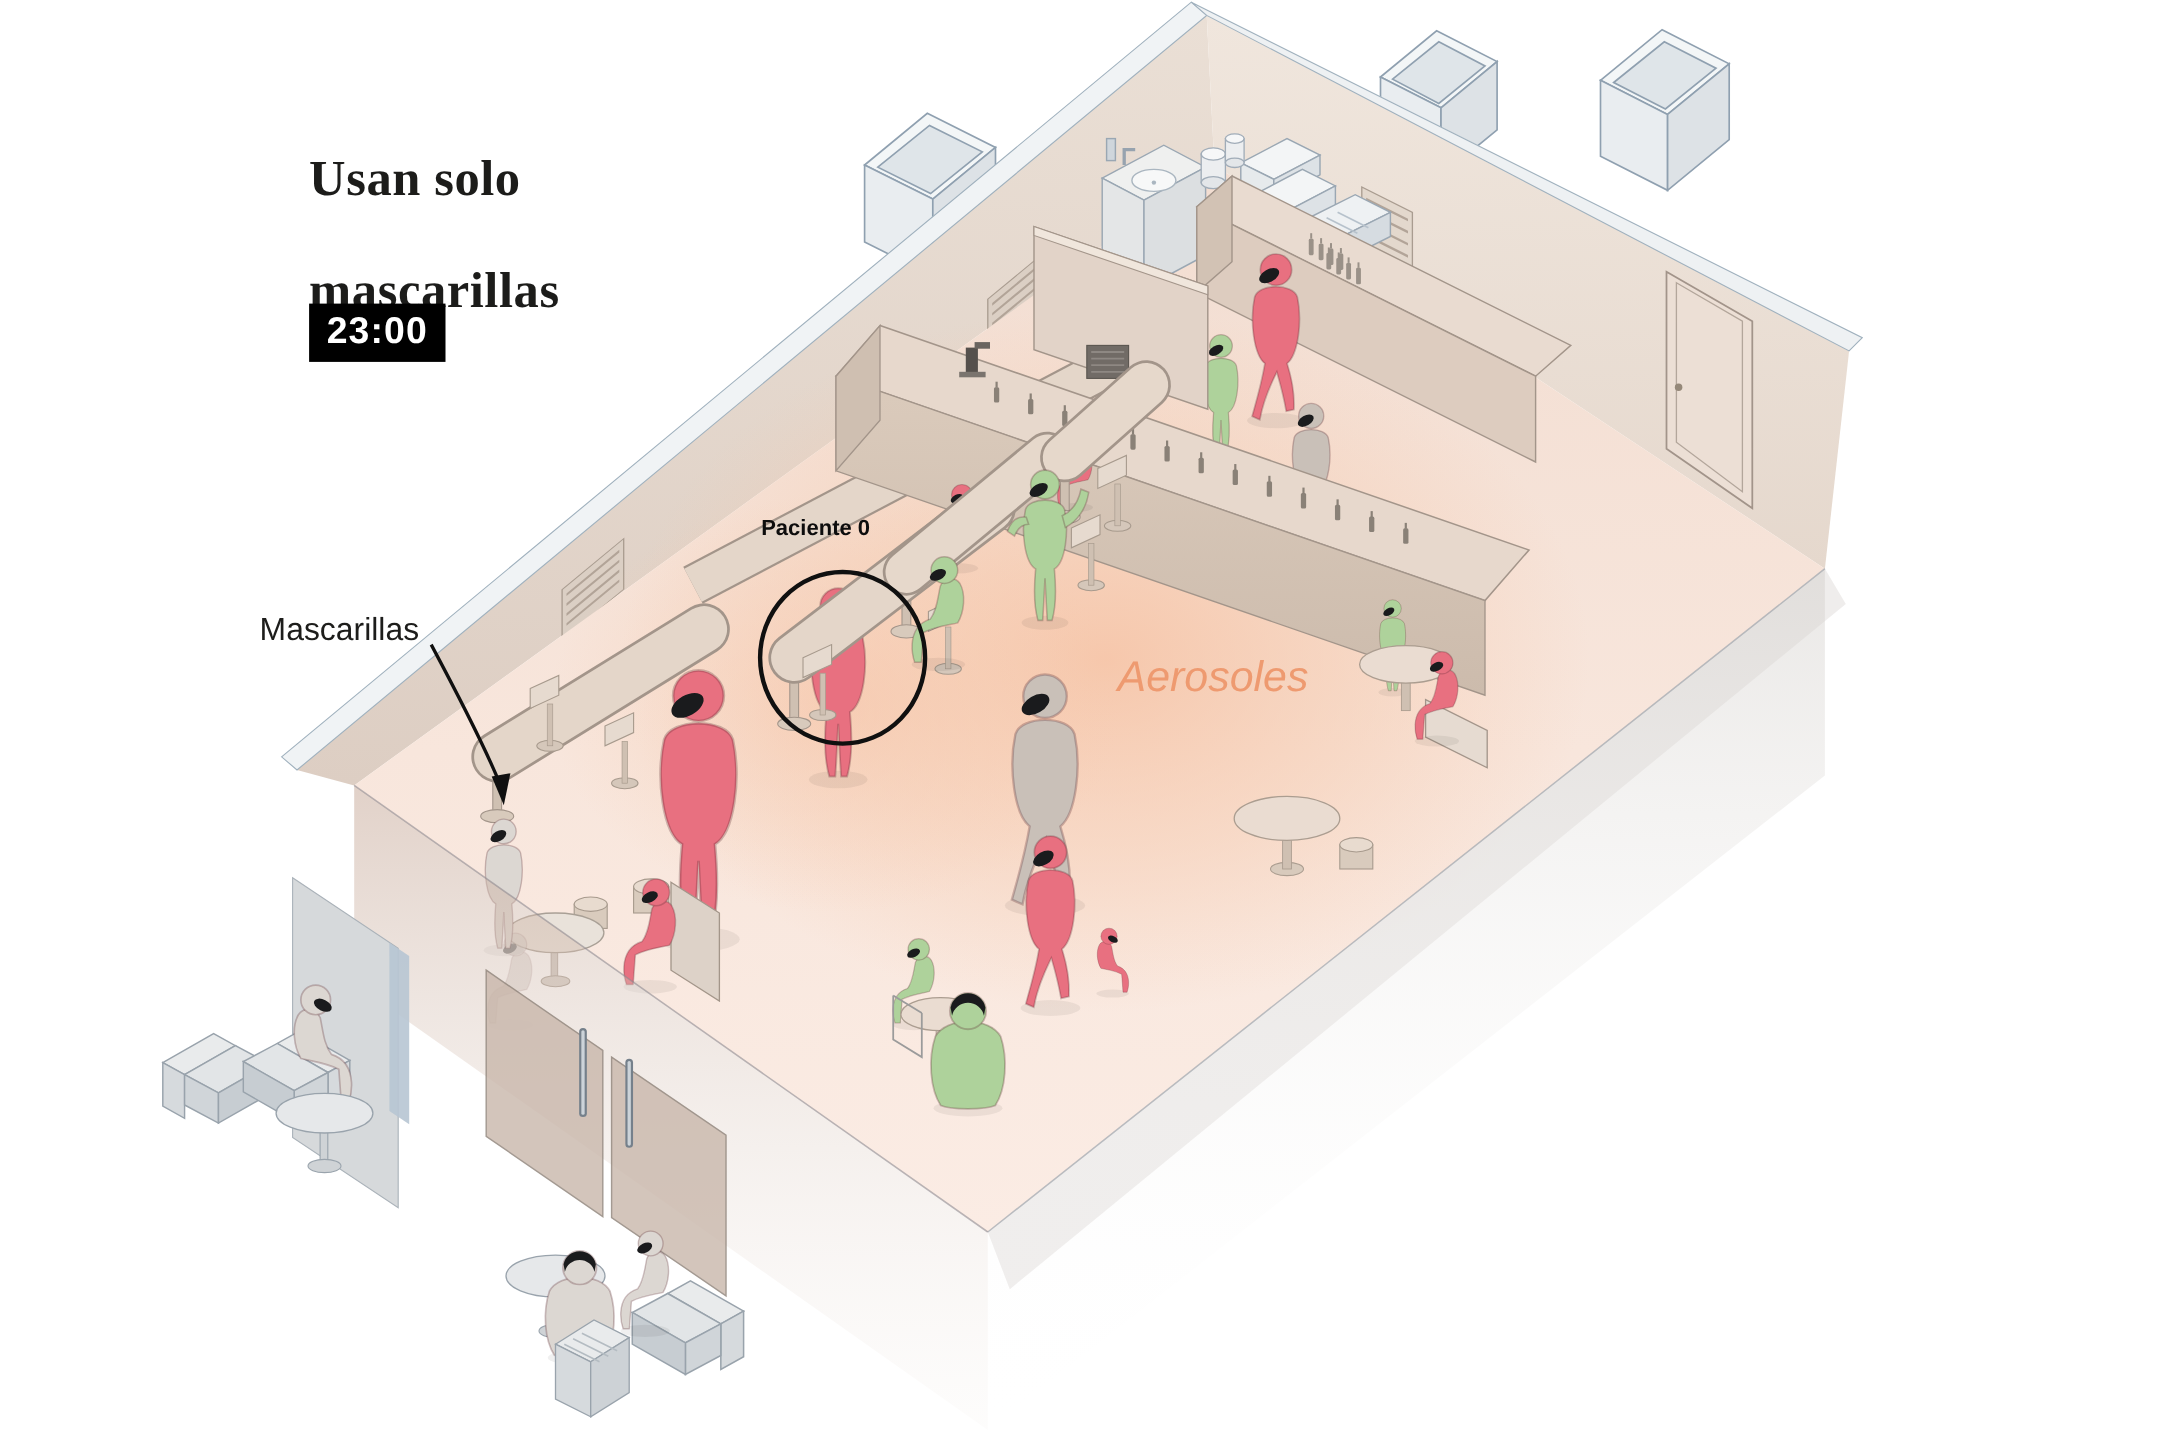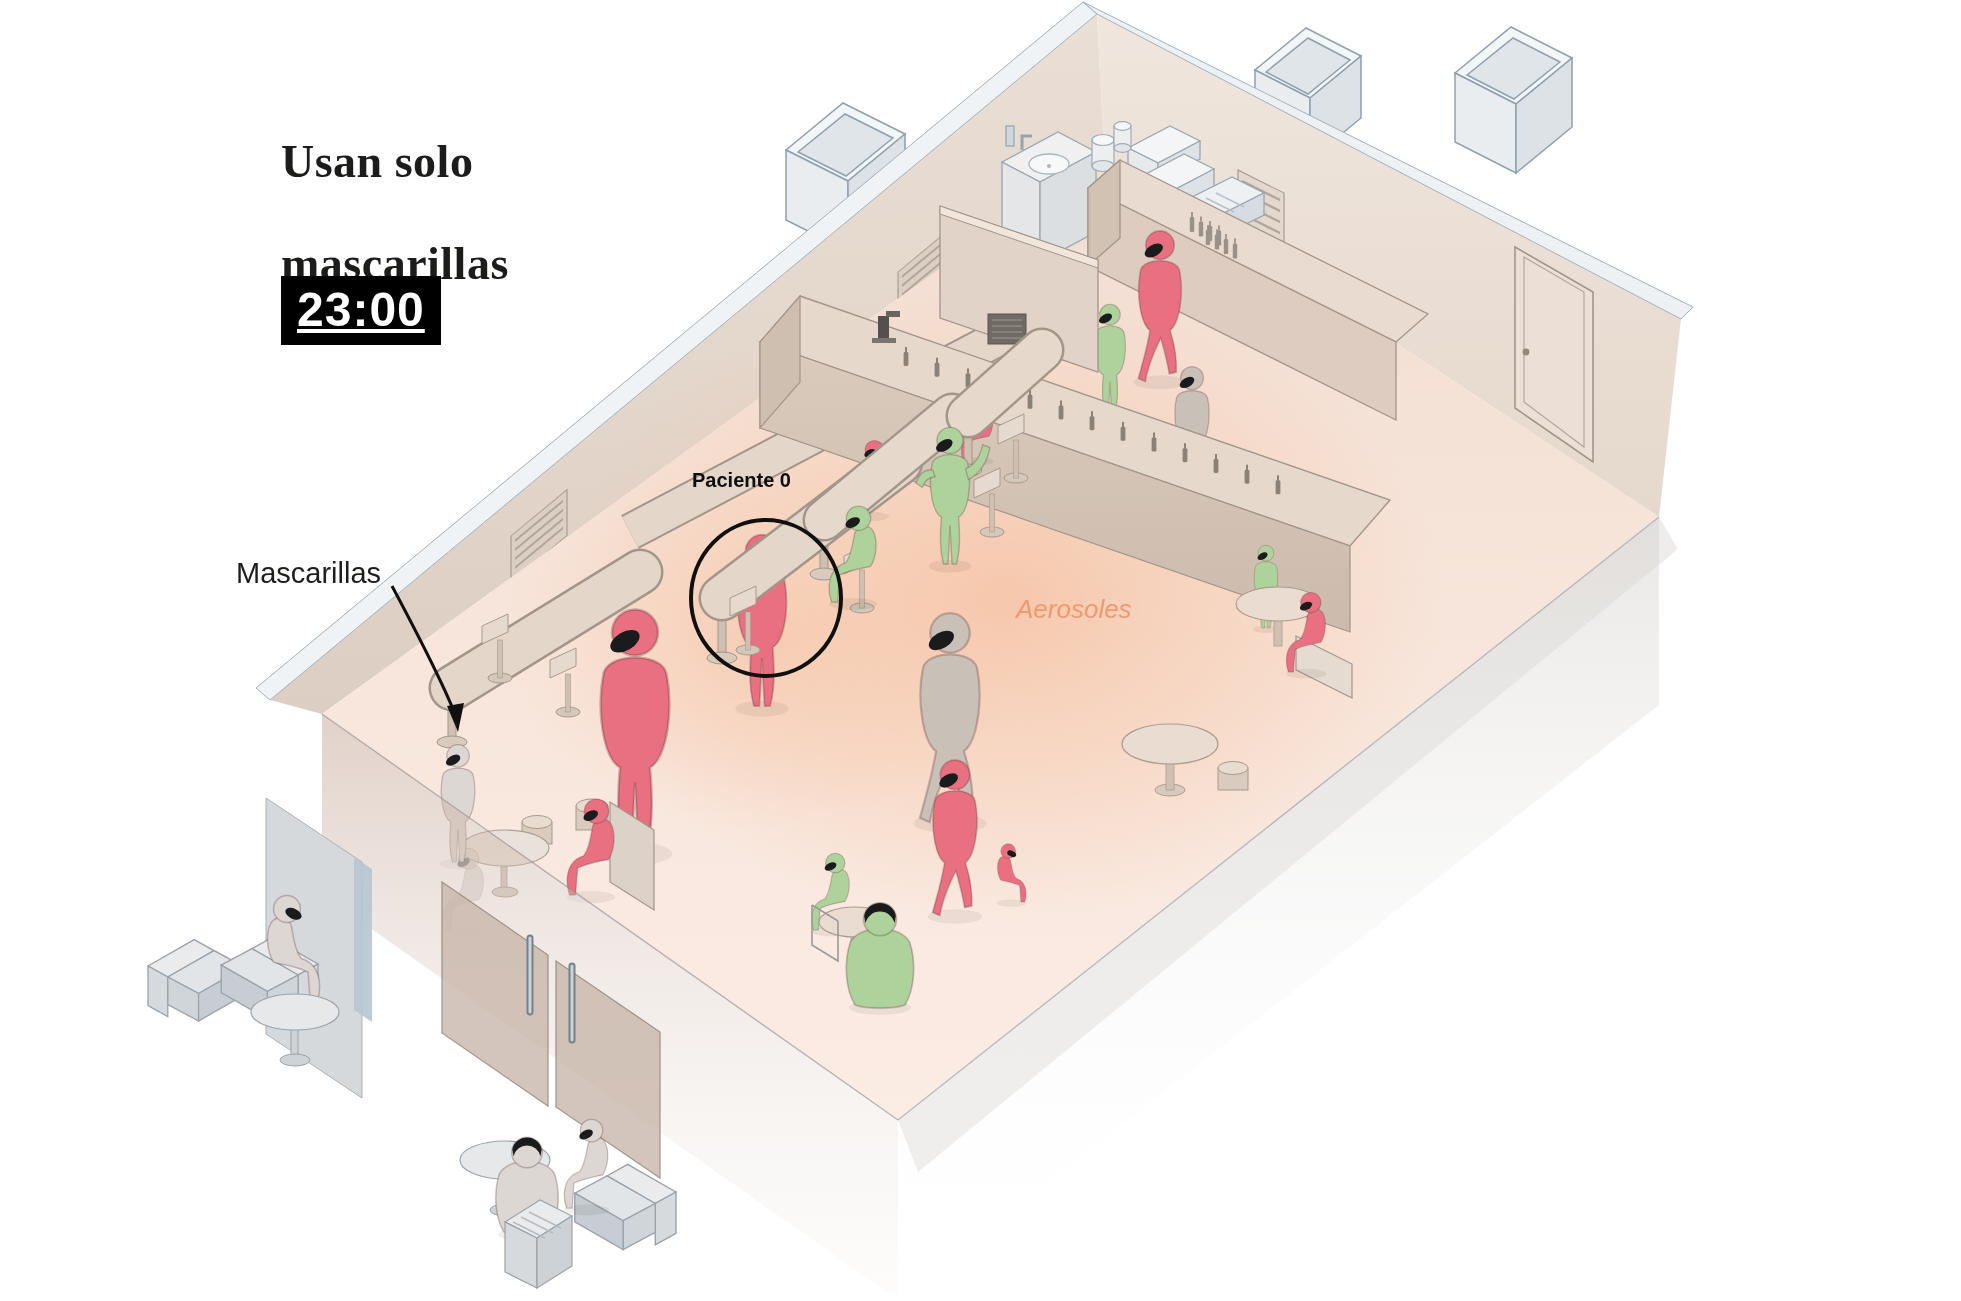--- a/index.html
+++ b/index.html
@@ -2,25 +2,25 @@
 <html><head>
 <meta charset="utf-8">
 <style>
   html,body{margin:0;padding:0;background:#ffffff;}
   #stage{position:relative;width:1840px;height:1301px;overflow:hidden;background:#ffffff;
          font-family:"Liberation Sans",sans-serif;padding-left:24px;}
   #scene{position:absolute;left:0;top:0;}
   .ovl{position:absolute;white-space:pre-line;}
   .title{left:281px;top:136px;font-family:"Liberation Serif",serif;font-weight:700;
          font-size:46px;line-height:51px;color:#1c1c1a;letter-spacing:.5px;}
-  .badge{left:281px;top:276px;background:#000;color:#fff;font-weight:700;font-size:48px;
-         padding:6px 16px 8px 16px;letter-spacing:1px;text-decoration:underline;}
+  .badge{left:281px;top:276px;background:#000;color:#fff;font-weight:700;font-size:34px;
+         padding:6px 16px 8px 16px;letter-spacing:1px;}
   .masc{left:236px;top:557px;font-size:29px;color:#1d1d1b;}
   .pac{left:692px;top:469px;font-size:20px;font-weight:700;color:#0d0d0d;}
-  .aero{left:1016px;top:594px;font-size:26px;font-style:italic;color:#ee9a70;}
+  .aero{left:1016px;top:594px;font-size:39px;font-style:italic;color:#ee9a70;}
 </style>
 </head>
 <body>
 
 <div id="stage">
 
 <svg id="scene" width="1961" height="1301" viewBox="0 0 1961 1301" xmlns="http://www.w3.org/2000/svg">
   <defs>
     <linearGradient id="wallL" x1="0" y1="0" x2="0" y2="1">
       <stop offset="0" stop-color="#eadfd5"></stop>

